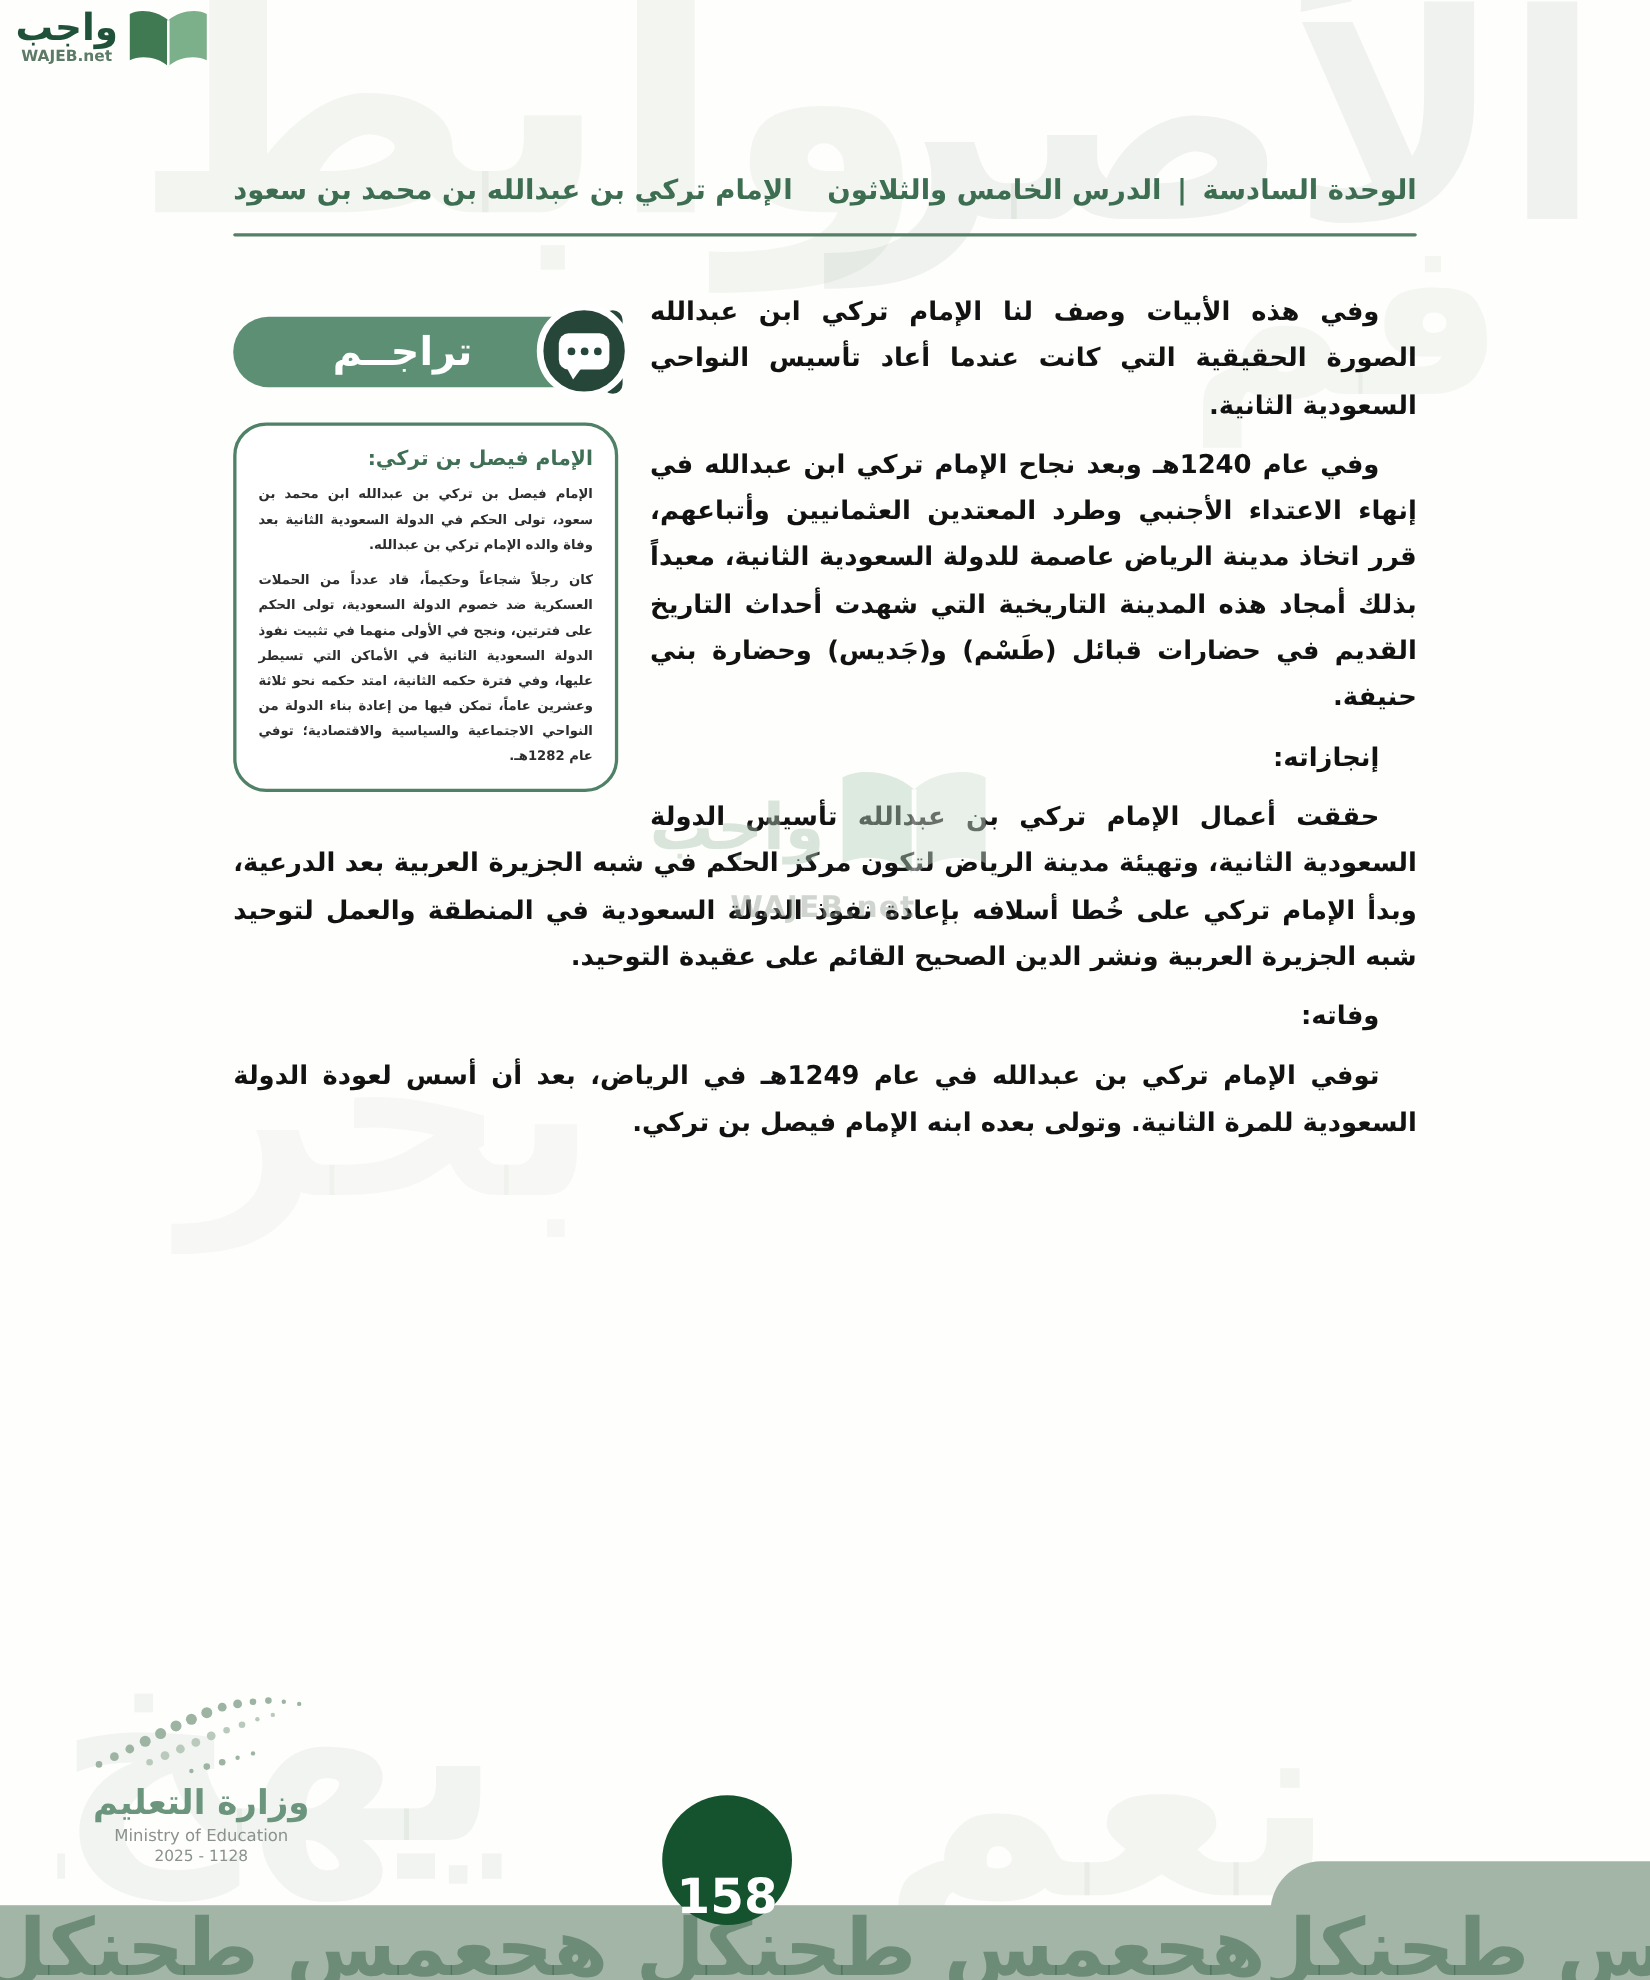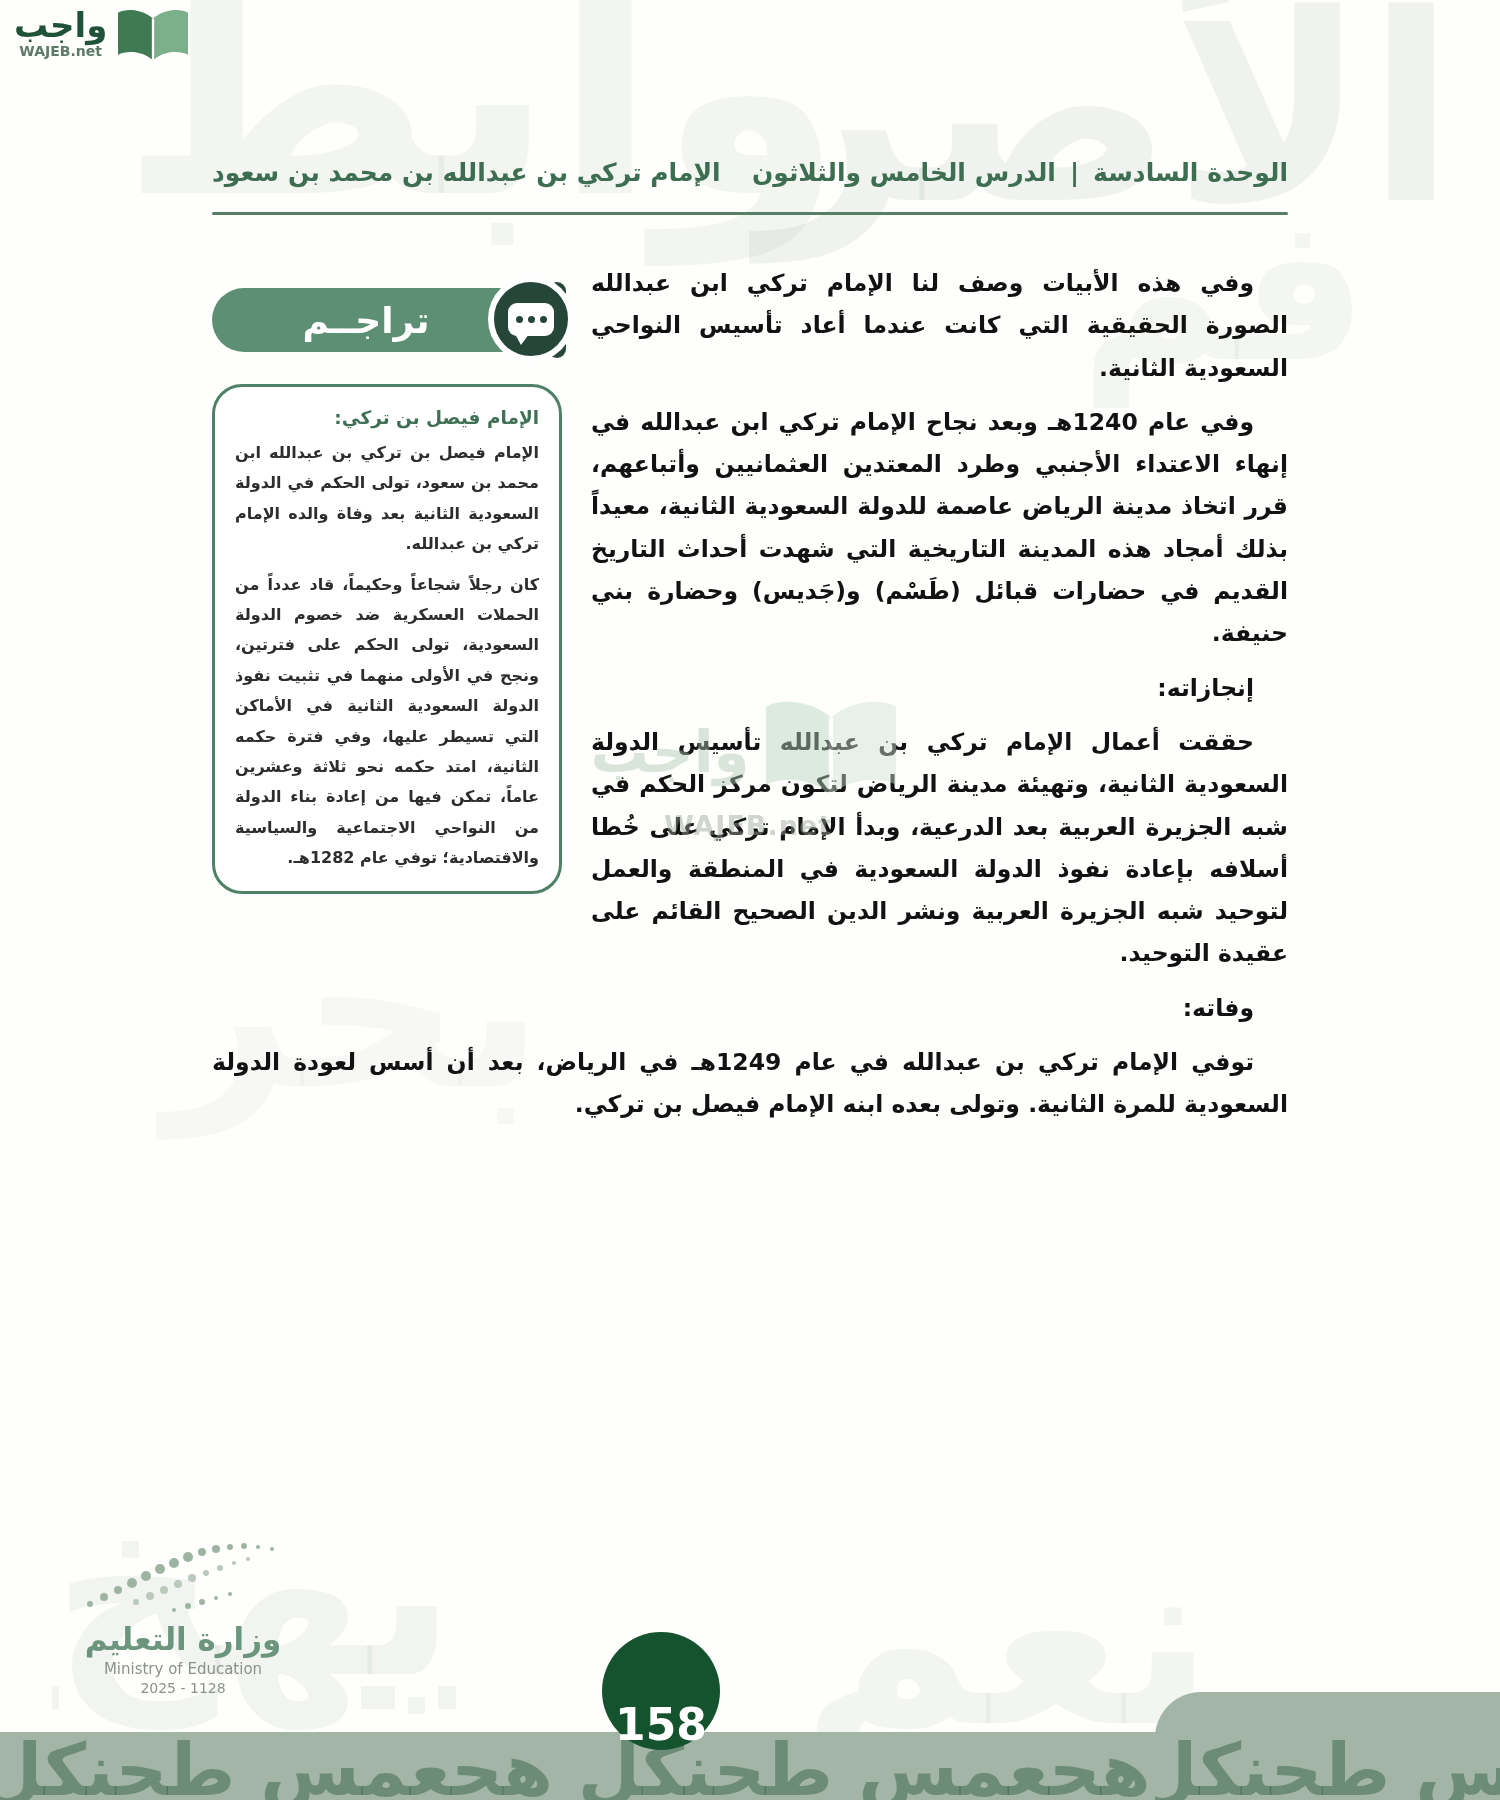--- a/index.html
+++ b/index.html
@@ -84,21 +84,21 @@
   .bubble .dot{width:7px;height:7px;border-radius:50%;background:#27463a;}
 
   .bio-box{
     border:3px solid #4e8166;border-radius:30px;background:#ffffff;
     padding:20px 20px 18px 20px;box-sizing:border-box;
   }
   .bio-title{
     color:#3f7055;font-weight:bold;font-size:18.5px;margin:0 0 10px 0;text-align:right;
   }
   .bio-box p.bio-body{
-    font-size:16px;font-weight:bold;color:#2d2d2d;line-height:1.9;
+    font-size:12px;font-weight:bold;color:#2d2d2d;line-height:1.9;
     margin:0 0 10px 0;text-align:justify;
   }
   .bio-box p.bio-body:last-child{margin-bottom:0;}
 
   
   .watermark{
     position:absolute;top:698px;left:608px;width:280px;z-index:6;opacity:0.45;
     display:flex;flex-direction:column;align-items:center;pointer-events:none;
   }
   .watermark .wm-row{display:flex;align-items:center;gap:6px;}

